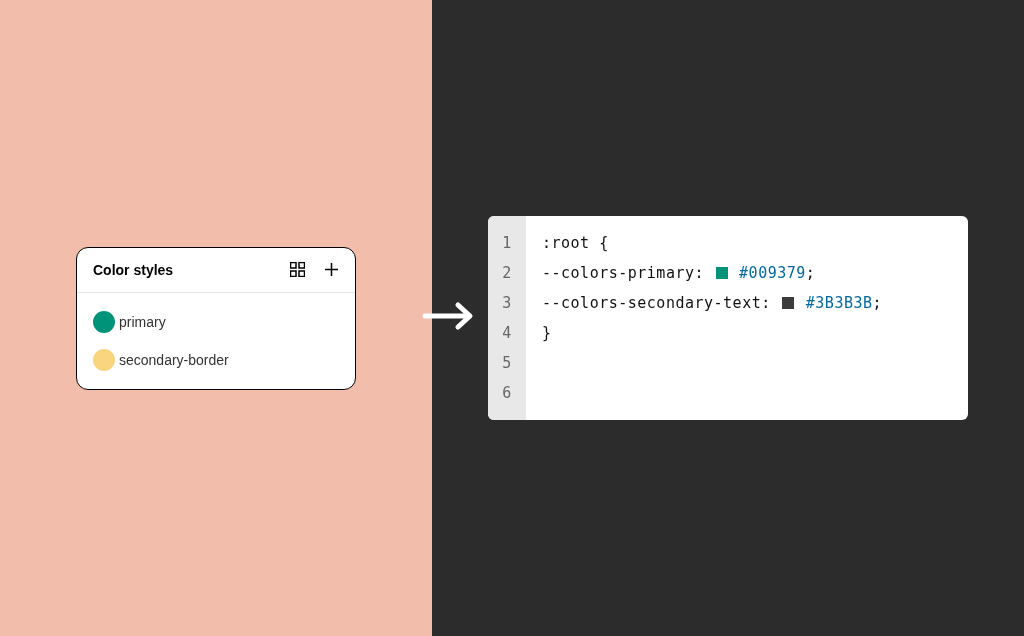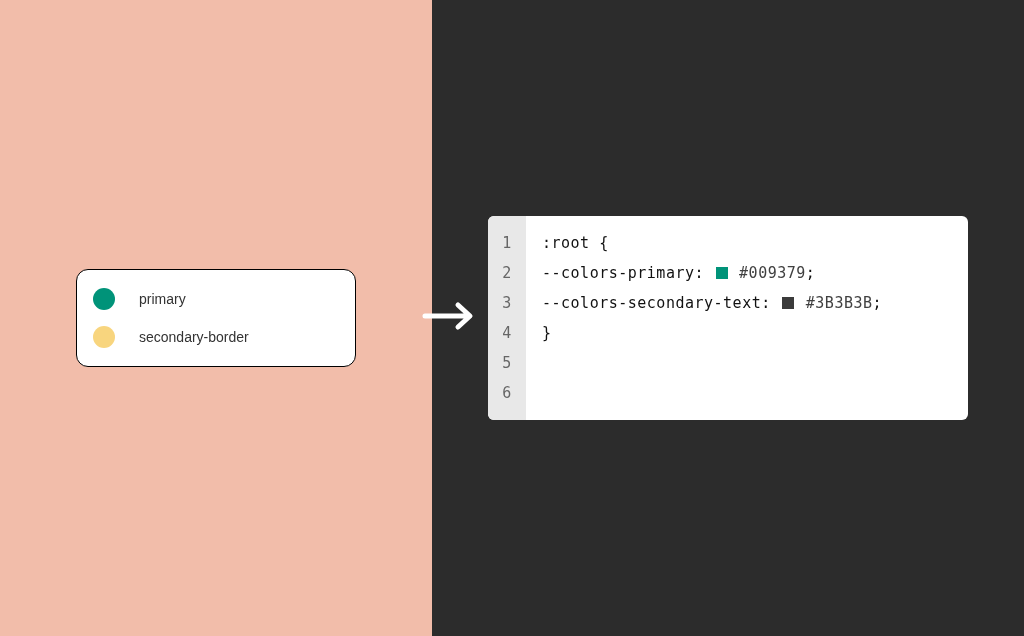--- a/index.html
+++ b/index.html
@@ -61,21 +61,21 @@
       justify-content: center;
       cursor: pointer;
     }
     .styles-list {
       padding: 10px 0;
     }
     .style-item {
       display: flex;
       align-items: center;
       padding: 8px 16px;
-      gap: 24px;
+      gap: 4px;
       cursor: pointer;
     }
     .swatch {
       width: 22px;
       height: 22px;
       border-radius: 50%;
       flex-shrink: 0;
     }
     .style-label {
       font-size: 14px;
@@ -126,28 +126,47 @@
       color: #111;
     }
     .code-swatch {
       display: inline-block;
       width: 12px;
       height: 12px;
       vertical-align: -1px;
       margin: 0 2px;
     }
     .hex {
-      color: #404040;
+      color: #0369a1;
     }
   </style>
 </head>
 <body>
 
 <div class="left-panel">
   <div class="styles-card">
+    <div class="styles-header">
+      <div class="styles-title">Color styles</div>
+      <div class="header-icons">
+        <div class="grid-icon">
+          <svg width="15" height="15" viewBox="0 0 15 15">
+            <rect x="0.5" y="0.5" width="5.5" height="5.5" fill="none" stroke="#000" stroke-width="1.5"></rect>
+            <rect x="9" y="0.5" width="5.5" height="5.5" fill="none" stroke="#000" stroke-width="1.5"></rect>
+            <rect x="0.5" y="9" width="5.5" height="5.5" fill="none" stroke="#000" stroke-width="1.5"></rect>
+            <rect x="9" y="9" width="5.5" height="5.5" fill="none" stroke="#000" stroke-width="1.5"></rect>
+          </svg>
+        </div>
+        <div class="plus-icon">
+          <svg width="15" height="15" viewBox="0 0 15 15">
+            <line x1="7.5" y1="1" x2="7.5" y2="14" stroke="#000" stroke-width="1.5"></line>
+            <line x1="1" y1="7.5" x2="14" y2="7.5" stroke="#000" stroke-width="1.5"></line>
+          </svg>
+        </div>
+      </div>
+    </div>
     <div class="styles-list">
       <div class="style-item">
         <div class="swatch" style="background:#009379"></div>
         <div class="style-label">primary</div>
       </div>
       <div class="style-item">
         <div class="swatch" style="background:#F8D57E"></div>
         <div class="style-label">secondary-border</div>
       </div>
     </div>

